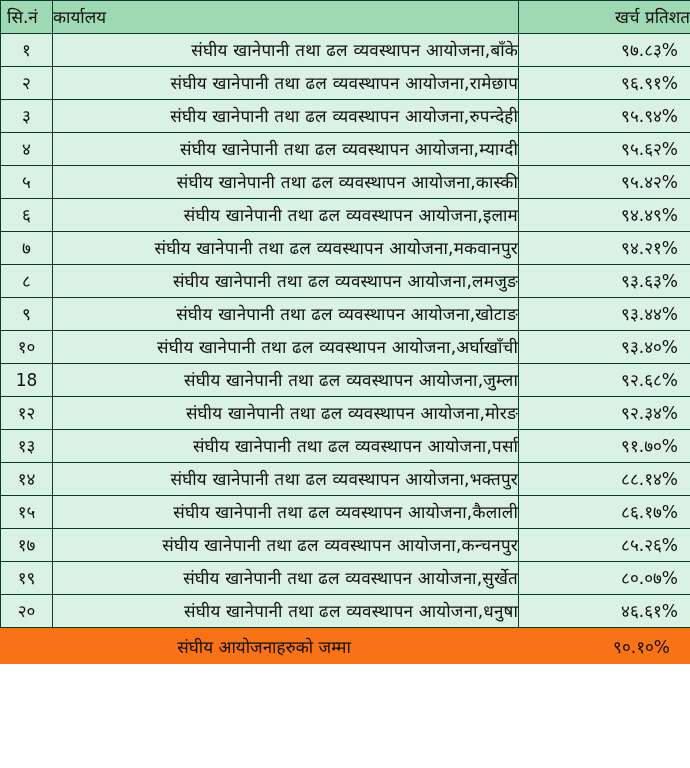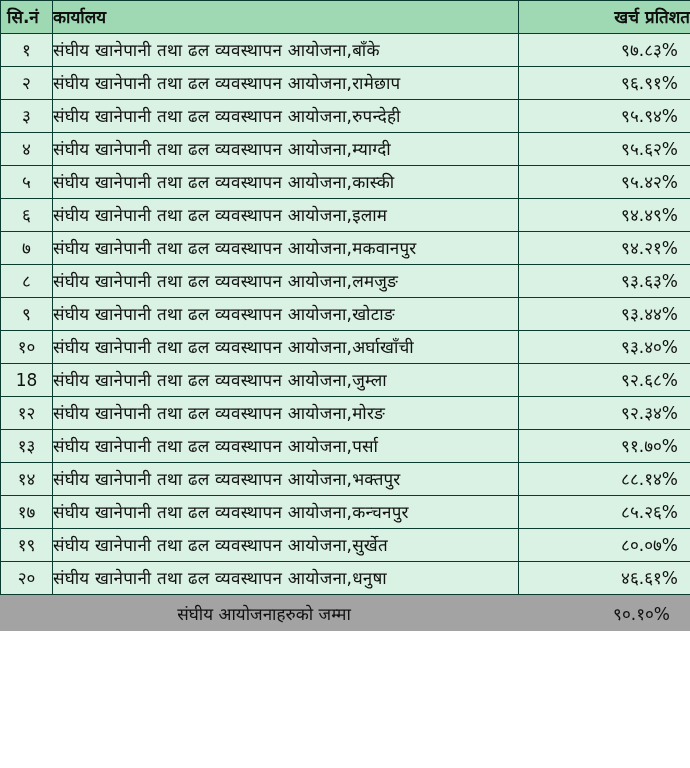--- a/index.html
+++ b/index.html
@@ -33,54 +33,54 @@
     padding: 0;
     font-size: 17px;
     font-family: "DejaVu Sans", "Liberation Sans", sans-serif;
     color: #101010;
     line-height: 1.1;
     height: 32px;
     vertical-align: middle;
   }
   thead th {
     background: #9fd9b4;
-    font-weight: bold;
+    font-weight: normal;
     height: 30px;
   }
   thead th.h-sn {
     text-align: left;
     padding-left: 6px;
   }
   thead th.h-office {
     text-align: left;
   }
   thead th.h-pct {
     text-align: right;
     padding-left: 16px;
   }
   tbody td {
     background: #d9f2e3;
   }
   tbody td.sn {
     text-align: center;
   }
   tbody td.office {
-    text-align: left;
+    text-align: right;
     letter-spacing: 0.2px;
   }
   tbody td.pct {
     text-align: right;
     padding-right: 12px;
   }
   .total-row {
     display: flex;
     align-items: center;
     width: 690px;
     height: 36px;
-    background: #a3a3a3;
+    background: #f97316;
     font-family: "DejaVu Sans", "Liberation Sans", sans-serif;
     font-size: 17px;
     color: #101010;
   }
   .total-label {
     width: 518px;
     text-align: center;
     padding-left: 10px;
     box-sizing: border-box;
   }
@@ -173,20 +173,25 @@
         <td class="sn">१३</td>
         <td class="office">संघीय खानेपानी तथा ढल व्यवस्थापन आयोजना,पर्सा</td>
         <td class="pct">९१.७०%</td>
       </tr>
       <tr>
         <td class="sn">१४</td>
         <td class="office">संघीय खानेपानी तथा ढल व्यवस्थापन आयोजना,भक्तपुर</td>
         <td class="pct">८८.१४%</td>
       </tr>
       <tr>
+        <td class="sn">१५</td>
+        <td class="office">संघीय खानेपानी तथा ढल व्यवस्थापन आयोजना,कैलाली</td>
+        <td class="pct">८६.१७%</td>
+      </tr>
+      <tr>
         <td class="sn">१७</td>
         <td class="office">संघीय खानेपानी तथा ढल व्यवस्थापन आयोजना,कन्चनपुर</td>
         <td class="pct">८५.२६%</td>
       </tr>
       <tr>
         <td class="sn">१९</td>
         <td class="office">संघीय खानेपानी तथा ढल व्यवस्थापन आयोजना,सुर्खेत</td>
         <td class="pct">८०.०७%</td>
       </tr>
       <tr>

